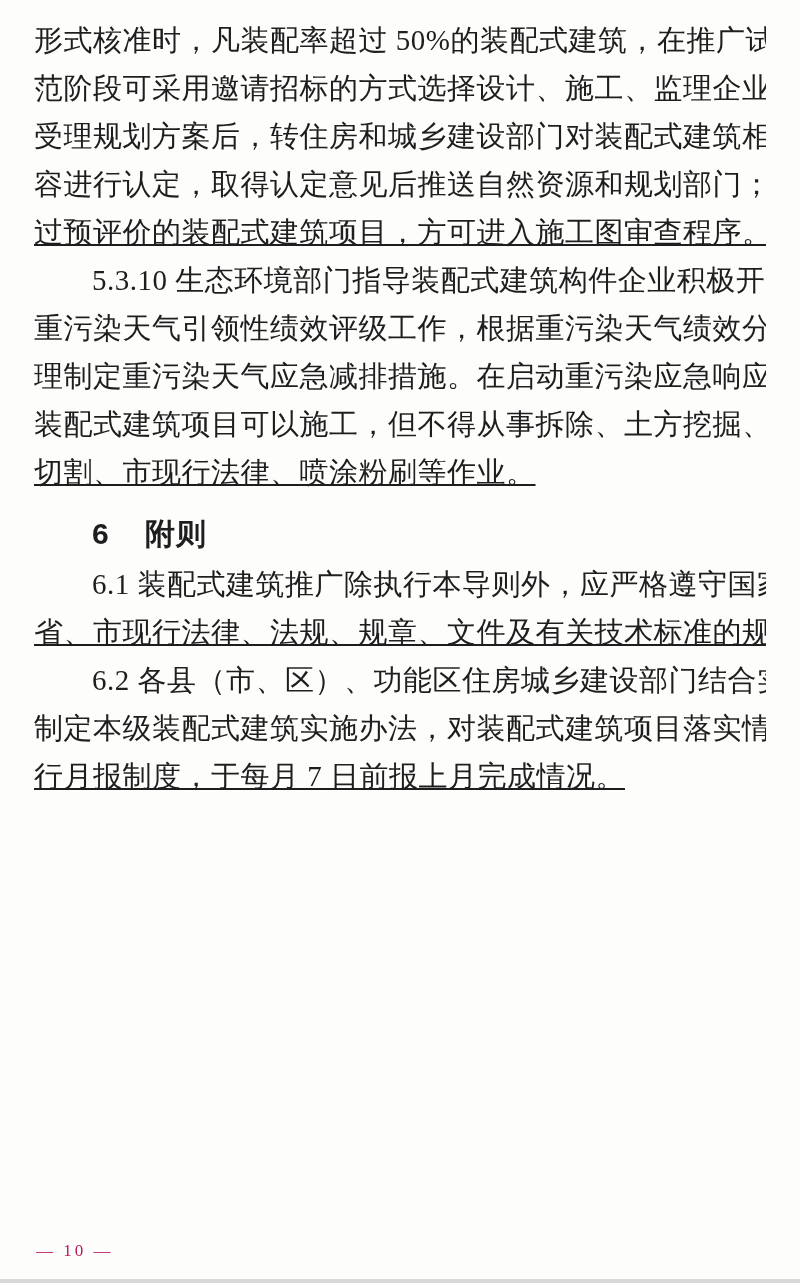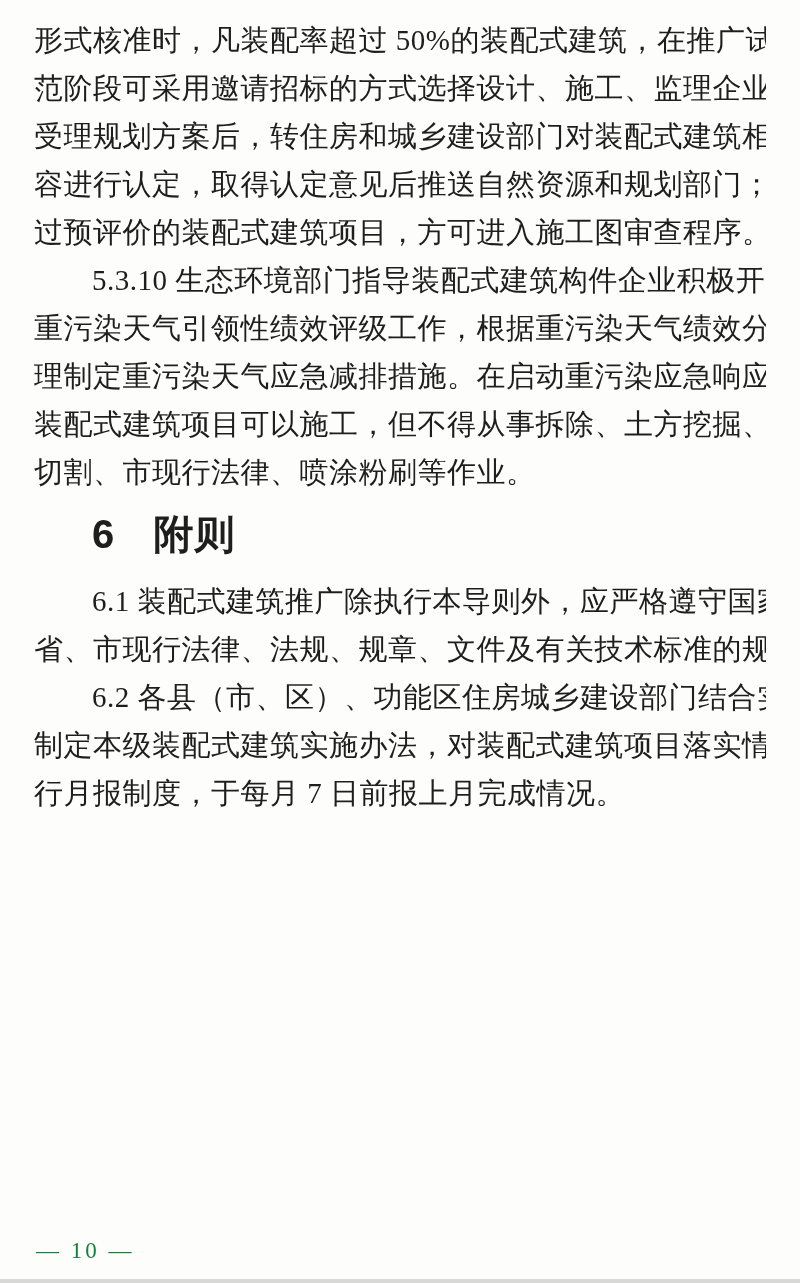--- a/index.html
+++ b/index.html
@@ -38,41 +38,42 @@
     text-align-last: justify;
     text-justify: inter-character;
     overflow: hidden;
   }
   .line.first {
     text-indent: 58px;
   }
   .line.last {
     text-align: left;
     text-align-last: left;
+    text-decoration: underline;
   }
   .heading {
-    margin: 14px 0 19px 0;
+    margin: 14px 0 2px 0;
     height: 48px;
     line-height: 48px;
-    font-size: 40px;
+    font-size: 30px;
     font-weight: bold;
     font-family: "Liberation Sans", "DejaVu Sans", sans-serif;
     padding-left: 58px;
     letter-spacing: 1px;
   }
   .heading .h-num {
     margin-right: 26px;
   }
   .footer {
     position: absolute;
     left: 36px;
     top: 1236px;
-    font-size: 23px;
+    font-size: 17px;
     line-height: 30px;
-    color: #15803d;
+    color: #be185d;
     letter-spacing: 3px;
     font-family: "Liberation Serif", "DejaVu Serif", serif;
   }
   .page-bottom-edge {
     position: absolute;
     left: 0;
     bottom: 0;
     width: 100%;
     height: 4px;
     background: #d8d8d6;

